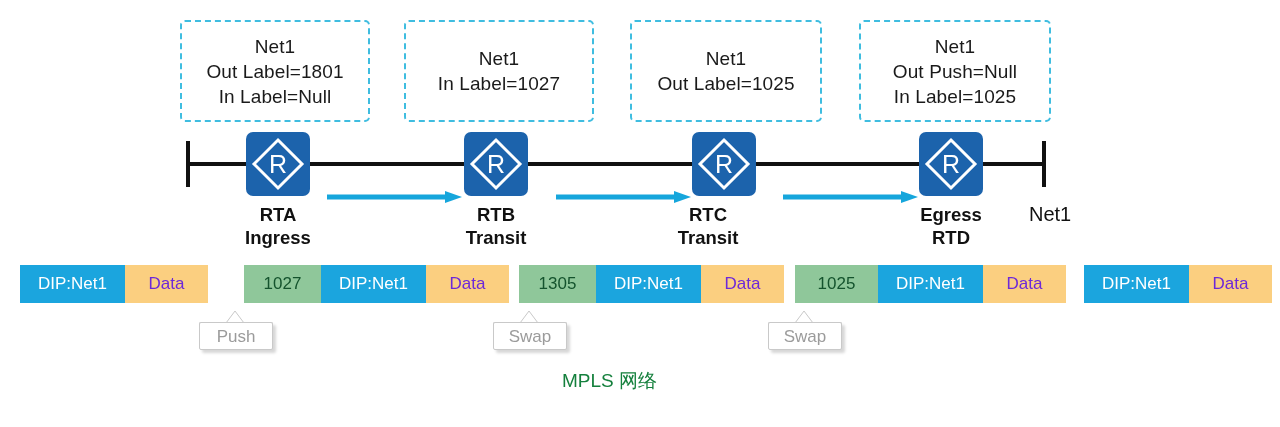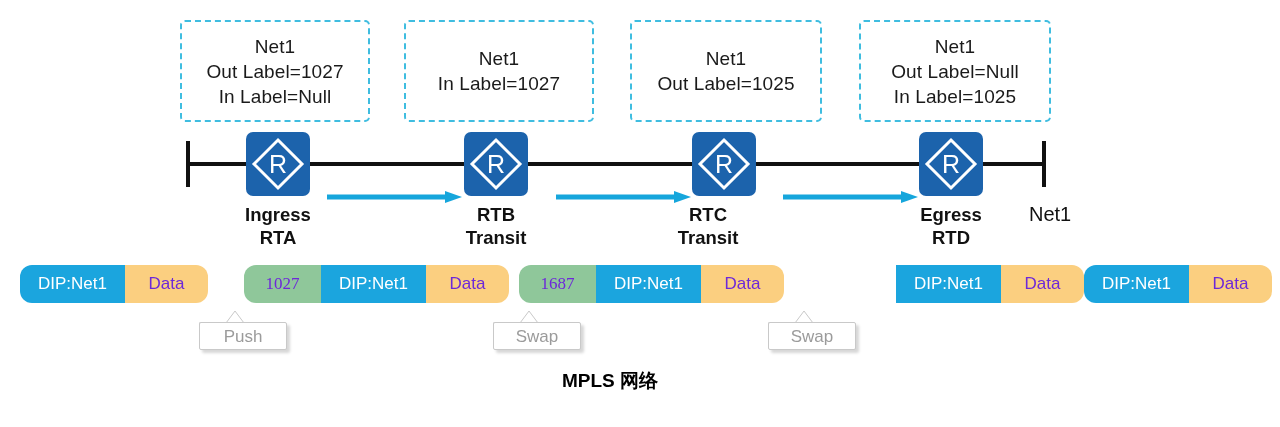--- a/index.html
+++ b/index.html
@@ -42,77 +42,77 @@
   }
   .rcap span{display:block;}
 
   
   .netend{
     position:absolute;color:#111111;font-size:20px;line-height:22px;
     white-space:nowrap;
   }
 
   
-  .packet{position:absolute;display:flex;height:38px;border-radius:12px;overflow:hidden;}
+  .packet{position:absolute;display:flex;height:38px;border-radius:0;overflow:hidden;align-items:flex-end;}
   .seg{
     display:flex;align-items:center;justify-content:center;
     font-size:17px;height:38px;box-sizing:border-box;white-space:nowrap;
   }
-  .seg-label{background:#8fc79a;color:#6d28d9;font-family:Liberation Serif, serif;}
+  .seg-label{background:#8fc79a;color:#14532d;}
   .seg-dip{background:#1ba5de;color:#ffffff;}
   .seg-data{background:#fbcf80;color:#6d28d9;}
 
   
   .callout{position:absolute;width:74px;height:40px;}
   .callout .cbody{
-    position:absolute;left:0;top:12px;width:88px;height:28px;box-sizing:border-box;
+    position:absolute;left:0;top:12px;width:74px;height:28px;box-sizing:border-box;
     border:1px solid #c9c9c9;background:#ffffff;border-radius:2px;
     box-shadow:3px 3px 3px rgba(0,0,0,.16);
     display:flex;align-items:center;justify-content:center;
     color:#9b9b9b;font-size:17px;line-height:17px;
   }
   .callout .ctip{position:absolute;left:0;top:0;width:74px;height:14px;}
   .callout .ctip svg{display:block;}
 
   
   .mpls-cap{
-    position:absolute;font-weight:bold;font-size:19px;color:#000000;
+    position:absolute;font-weight:normal;font-size:19px;color:#15803d;
     white-space:nowrap;
   }
   .flow-legend{position:absolute;}
   .flow-legend .fl-arrow{position:absolute;left:0;top:0;}
   .flow-legend .fl-text{
     position:absolute;left:0;top:16px;font-weight:bold;font-size:21px;
     color:#111111;white-space:nowrap;
   }
 </style>
 </head>
 <body>
 
 <div id="diagram">
 
   <div class="lbox" style="left:180px;top:20px;width:190px;height:102px;">
     <span>Net1</span>
-    <span>Out Label=1027</span>
+    <span>Out Label=1801</span>
     <span>In Label=Null</span>
   </div>
 
   <div class="lbox" style="left:404px;top:20px;width:190px;height:102px;">
     <span>Net1</span>
     <span>In Label=1027</span>
   </div>
 
   <div class="lbox" style="left:630px;top:20px;width:192px;height:102px;">
     <span>Net1</span>
     <span>Out Label=1025</span>
   </div>
 
   <div class="lbox" style="left:859px;top:20px;width:192px;height:102px;">
     <span>Net1</span>
-    <span>Out Label=Null</span>
+    <span>Out Push=Null</span>
     <span>In Label=1025</span>
   </div>
 
   <div class="link term" style="left:186px;top:141px;"></div>
   <div class="link hline" style="left:186px;top:162px;width:860px;"></div>
   <div class="link term" style="left:1042px;top:141px;"></div>
 
   <div class="router" style="left:246px;top:132px;">
     <span>
       <svg viewBox="0 0 64 64" xmlns="http://www.w3.org/2000/svg">
@@ -164,22 +164,22 @@
   </div>
 
   <div class="farrow" style="left:783px;top:190px;width:135px;">
     <svg width="135" height="14" viewBox="0 0 135 14" xmlns="http://www.w3.org/2000/svg">
       <line x1="0" y1="7" x2="120" y2="7" stroke="#16a6dc" stroke-width="5"></line>
       <polygon points="118,1 135,7 118,13" fill="#16a6dc"></polygon>
     </svg>
   </div>
 
   <div class="rcap" style="left:198px;top:203px;">
+    <span>RTA</span>
     <span>Ingress</span>
-    <span>RTA</span>
   </div>
   <div class="rcap" style="left:416px;top:203px;">
     <span>RTB</span>
     <span>Transit</span>
   </div>
   <div class="rcap" style="left:628px;top:203px;">
     <span>RTC</span>
     <span>Transit</span>
   </div>
   <div class="rcap" style="left:871px;top:203px;">
@@ -194,27 +194,27 @@
     <div class="seg seg-data" style="width:83px;">Data</div>
   </div>
 
   <div class="packet" style="left:244px;top:265px;">
     <div class="seg seg-label" style="width:77px;">1027</div>
     <div class="seg seg-dip" style="width:105px;">DIP:Net1</div>
     <div class="seg seg-data" style="width:83px;">Data</div>
   </div>
 
   <div class="packet" style="left:519px;top:265px;">
-    <div class="seg seg-label" style="width:77px;">1687</div>
+    <div class="seg seg-label" style="width:77px;">1305</div>
     <div class="seg seg-dip" style="width:105px;">DIP:Net1</div>
     <div class="seg seg-data" style="width:83px;">Data</div>
   </div>
 
   <div class="packet" style="left:795px;top:265px;">
-    <div class="seg seg-label" style="width:101px;margin-top:40px;">1025</div>
+    <div class="seg seg-label" style="width:83px;margin-top:40px;">1025</div>
     <div class="seg seg-dip" style="width:105px;">DIP:Net1</div>
     <div class="seg seg-data" style="width:83px;">Data</div>
   </div>
 
   <div class="packet" style="left:1084px;top:265px;">
     <div class="seg seg-dip" style="width:105px;">DIP:Net1</div>
     <div class="seg seg-data" style="width:83px;">Data</div>
   </div>
 
   <div class="callout" style="left:199px;top:310px;">

